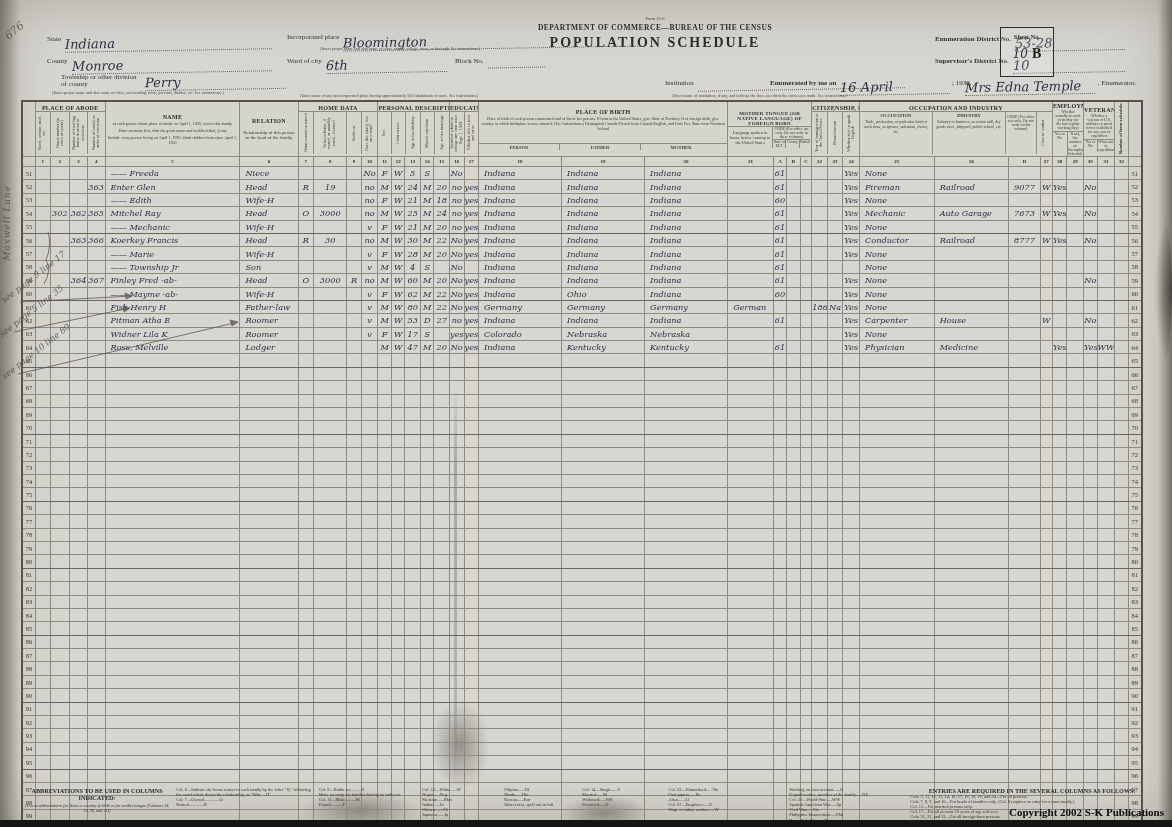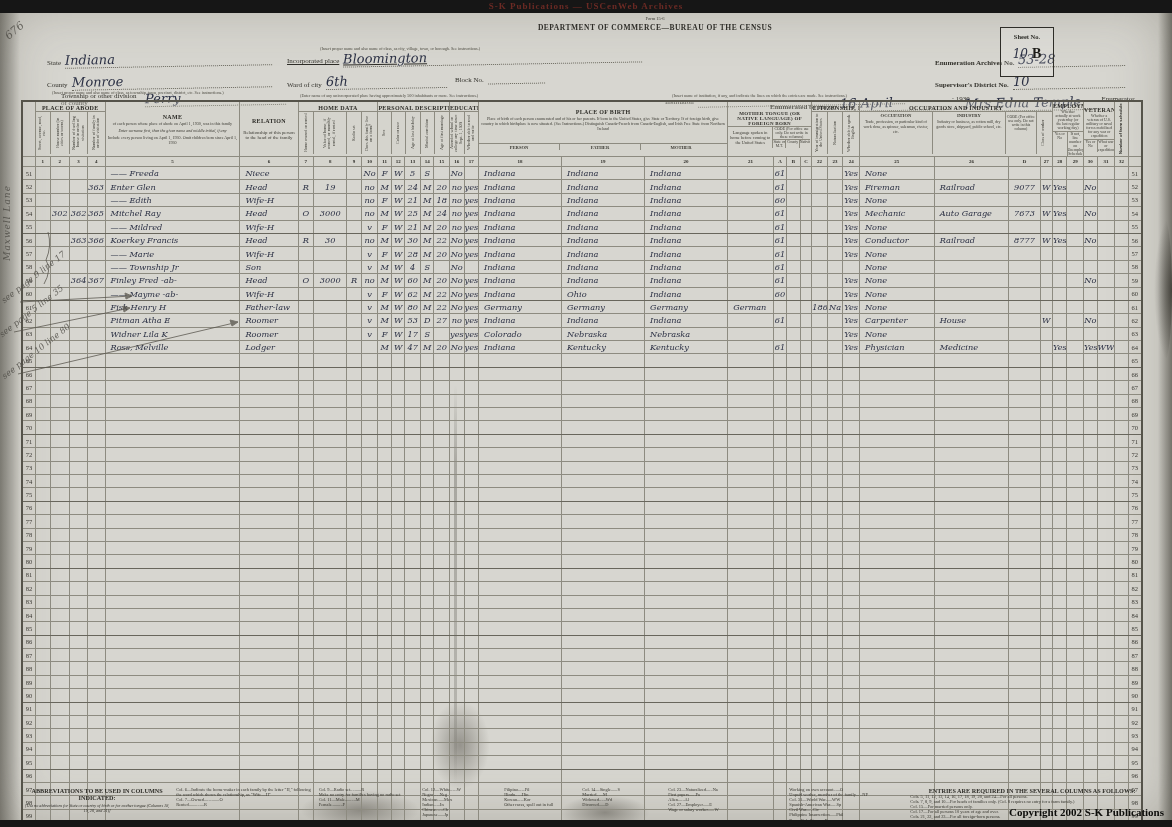--- a/index.html
+++ b/index.html
@@ -13,21 +13,21 @@
   .edge-left{position:absolute;left:0;top:0;bottom:0;width:20px;background:linear-gradient(90deg,rgba(40,38,30,.45),rgba(40,38,30,0));z-index:2;}
   .edge-right{position:absolute;right:0;top:0;bottom:0;width:14px;background:linear-gradient(270deg,rgba(40,38,30,.5),rgba(40,38,30,0));z-index:2;}
   .curl{position:absolute;right:0;top:215px;width:18px;height:150px;border-radius:50%;
         background:radial-gradient(ellipse at right,rgba(30,28,22,.55),rgba(30,28,22,0) 70%);z-index:3;}
   .crease{position:absolute;left:454px;top:385px;width:3px;height:400px;
         background:linear-gradient(rgba(60,58,50,.0),rgba(60,58,50,.30) 20%,rgba(60,58,50,.22) 80%,rgba(60,58,50,0));z-index:3;}
   .smudge{position:absolute;border-radius:50%;background:radial-gradient(rgba(50,46,38,.4),rgba(50,46,38,0) 70%);z-index:3;}
 
   
   .fhdr{position:absolute;left:0;top:13px;width:100%;height:84px;z-index:4;border-radius:22px;}
-  .fld{position:absolute;display:flex;align-items:flex-end;margin-top:16px;}
+  .fld{position:absolute;display:flex;}
   .flabel{font:7px "Liberation Serif",serif;color:#33322c;white-space:nowrap;}
   .flabel.b{font-weight:bold;}
   .fvalue{flex:1;border-bottom:1px dotted #6a685e;margin-left:4px;min-height:10px;text-align:left;}
   .caption{position:absolute;font:4.2px "Liberation Serif",serif;color:#4a483f;white-space:nowrap;}
   .hw{font:italic 8.2px "DejaVu Serif",serif;color:#2b3044;}
   .hwbig{font:italic 13px "DejaVu Serif",serif;color:#2b3044;transform:rotate(-1deg);}
   .titleblock{position:absolute;left:520px;top:3px;width:270px;text-align:center;}
   .t-form{font:4.5px "Liberation Serif",serif;color:#3a3933;}
   .t-dept{font:bold 7.5px "Liberation Serif",serif;letter-spacing:.5px;margin-top:2px;}
   .t-census{font:bold 11px "Liberation Serif",serif;letter-spacing:.5px;margin-top:3px;}
@@ -73,51 +73,51 @@
   .note1{left:-6px;top:272px;transform:rotate(-38deg);}
   .note2{left:-8px;top:306px;transform:rotate(-38deg);}
   .note3{left:-6px;top:346px;transform:rotate(-38deg);}
   svg.overlay{position:absolute;left:0;top:0;z-index:5;pointer-events:none;}
 </style>
 </head>
 <body>
 
 <div class="page">
 
-  <div class="banner top">S-K Publications — USCenWeb Archives</div>
   <div class="banner bottom"></div>
   <div class="edge-left"></div>
   <div class="edge-right"></div>
   <div class="curl"></div>
   <div class="crease"></div>
   <div class="smudge" style="left:430px;top:700px;width:60px;height:90px;"></div>
   <div class="smudge" style="left:300px;top:790px;width:120px;height:40px;"></div>
   <div class="smudge" style="left:560px;top:795px;width:90px;height:35px;"></div>
 
   <div class="fhdr">
     <div class="titleblock">
       <div class="t-form">Form 15-6</div>
       <div class="t-dept">DEPARTMENT OF COMMERCE—BUREAU OF THE CENSUS</div>
+      <div class="t-sched">POPULATION SCHEDULE</div>
     </div>
 
     <div class="fld" style="left:47px;top:22px;width:225px;">
       <span class="flabel">State</span>
       <span class="fvalue hwbig">Indiana</span>
     </div>
     <div class="fld" style="left:47px;top:44px;width:225px;">
       <span class="flabel">County</span>
       <span class="fvalue hwbig">Monroe</span>
     </div>
     <div class="fld" style="left:61px;top:61px;width:225px;">
       <span class="flabel" style="width:80px;white-space:normal;line-height:6.5px;">Township or other division of county</span>
       <span class="fvalue hwbig">Perry</span>
     </div>
     <div class="caption" style="left:52px;top:77px;">(Insert proper name and also name of class, as township, town, precinct, district, etc.  See instructions.)</div>
 
-    <div class="fld" style="left:287px;top:20px;width:355px;text-decoration:underline;">
+    <div class="fld" style="left:287px;top:20px;width:355px;">
       <span class="flabel">Incorporated place</span>
       <span class="fvalue hwbig">Bloomington</span>
     </div>
     <div class="caption" style="left:320px;top:33px;">(Insert proper name and also name of class, as city, village, town, or borough.  See instructions.)</div>
 
     <div class="fld" style="left:287px;top:44px;width:160px;">
       <span class="flabel">Ward of city</span>
       <span class="fvalue hwbig">6th</span>
     </div>
     <div class="fld" style="left:455px;top:44px;width:90px;">
@@ -127,21 +127,21 @@
 
     <div class="caption" style="left:300px;top:80px;">(Enter name of any unincorporated place having approximately 500 inhabitants or more.  See instructions.)</div>
 
     <div class="fld" style="left:665px;top:66px;width:240px;">
       <span class="flabel">Institution</span>
       <span class="fvalue hwbig"></span>
     </div>
     <div class="caption" style="left:672px;top:80px;">(Insert name of institution, if any, and indicate the lines on which the entries are made.  See instructions.)</div>
 
     <div class="fld" style="left:935px;top:22px;width:190px;">
-      <span class="flabel b">Enumeration Archives No.</span>
+      <span class="flabel b">Enumeration District No.</span>
       <span class="fvalue hwbig">53-28</span>
     </div>
     <div class="fld" style="left:935px;top:44px;width:190px;">
       <span class="flabel b">Supervisor's District No.</span>
       <span class="fvalue hwbig">10</span>
     </div>
 
     <div class="sheetbox" style="left:1000px;">
       <div class="lbl">Sheet No.</div>
       <div class="val"><span>10</span><b>B</b></div>
@@ -557,21 +557,21 @@
           <td class="hw"></td>
           <td class="hw"></td>
           <td class="ln">54</td>
         </tr>
         <tr>
           <td class="ln">55</td>
           <td class="hw"></td>
           <td class="hw"></td>
           <td class="hw"></td>
           <td class="hw"></td>
-          <td class="hw l">——  Mildred</td>
+          <td class="hw l">——  Mechanic</td>
           <td class="hw l">Wife-H</td>
           <td class="hw"></td>
           <td class="hw"></td>
           <td class="hw"></td>
           <td class="hw">v</td>
           <td class="hw">F</td>
           <td class="hw">W</td>
           <td class="hw">21</td>
           <td class="hw">M</td>
           <td class="hw">20</td>

